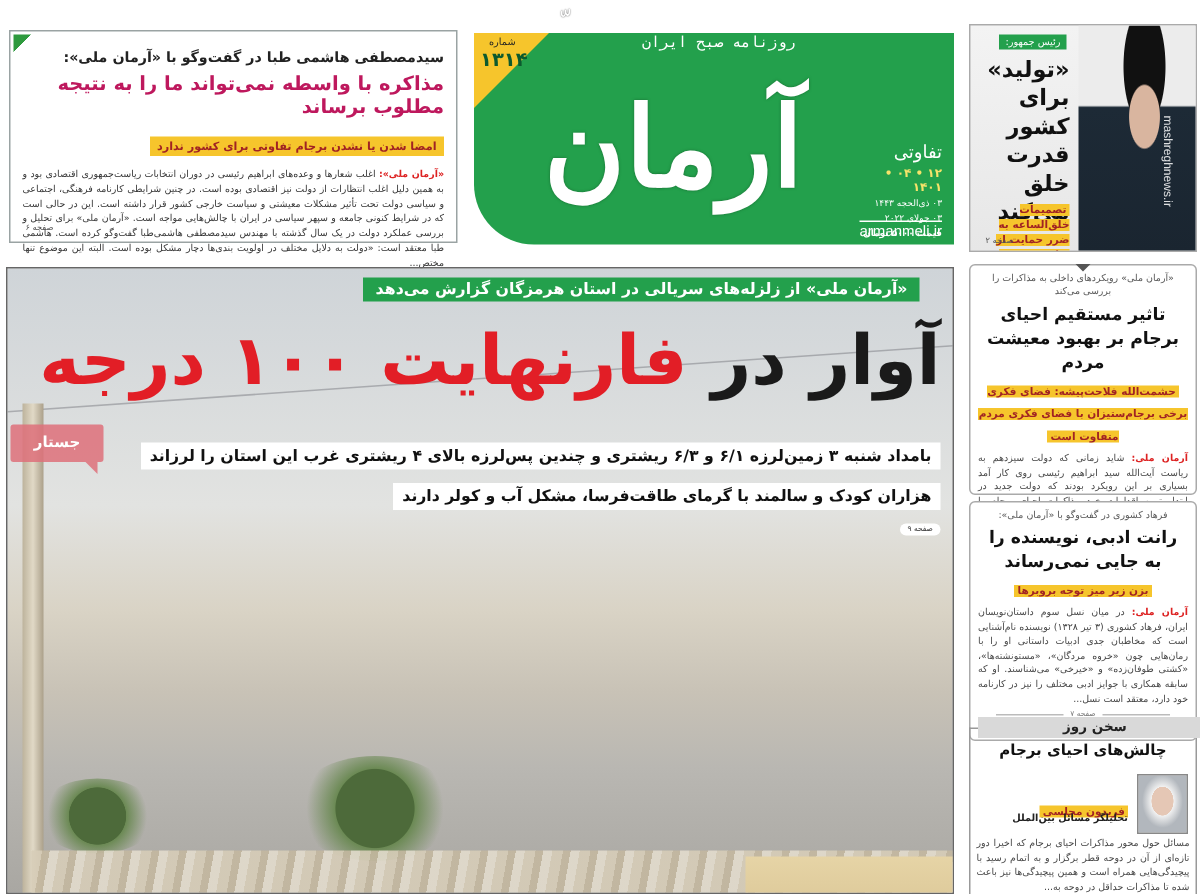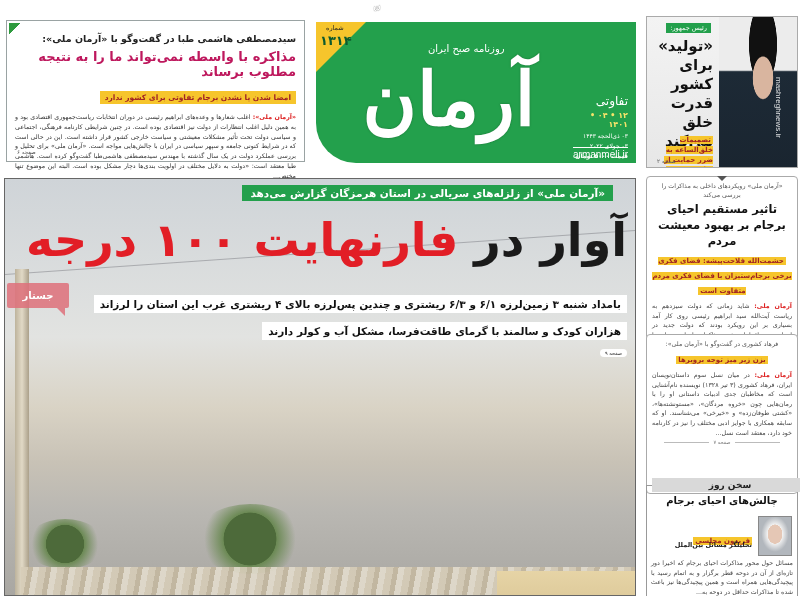--- a/index.html
+++ b/index.html
@@ -32,21 +32,21 @@
   .masthead {
     position: absolute; left: 316px; top: 22px; width: 320px; height: 141px;
     background: #23a04c; border-radius: 0 0 0 40px; overflow: visible;
   }
   .masthead .issue-tri {
     position: absolute; left: 0; top: 0; width: 0; height: 0;
     border-top: 50px solid #f6c52c; border-right: 50px solid transparent;
   }
   .masthead .issue-label { position: absolute; left: 10px; top: 2px; font-size: 6.5px; color: #222; direction: rtl; }
   .masthead .issue-num { position: absolute; left: 4px; top: 11px; font-size: 13px; font-weight: bold; color: #0c5a2e; }
-  .masthead .tagline { position: absolute; left: 112px; top: 21px; font-size: 10px; color: #fff; }
+  .masthead .tagline { position: absolute; left: 112px; top: 1px; font-size: 10px; color: #fff; font-family: Liberation Mono, monospace; }
   .masthead .logo {
     position: absolute; left: 8px; top: 18px; width: 250px; height: 120px;
     font-family: "DejaVu Serif", serif; font-size: 74px; font-weight: bold; color: #fff;
     text-align: center; line-height: 118px; letter-spacing: -4px;
     text-shadow: 0 0 2px #1a6d33;
   }
   .masthead .logo-top {
     position: absolute; left: 56px; top: -18px; font-size: 20px; color: #fff;
     text-shadow: 0 0 1px #333; font-family: "DejaVu Serif", serif;
   }
@@ -159,21 +159,21 @@
   }
   .card .kicker { font-size: 6.3px; color: #555; text-align: center; line-height: 9px; }
   .card .title { font-size: 11.5px; font-weight: bold; text-align: center; line-height: 16px; margin-top: 2px; color: #111; }
   .card .hl-wrap { text-align: center; margin-top: 3px; line-height: 11px; }
   .card .hl { background: #f6c52c; color: #a12323; font-size: 7px; font-weight: bold; padding: 0 2px; }
   .card .body { font-size: 6.3px; line-height: 9.6px; color: #444; text-align: justify; margin-top: 4px; }
   .card .body .lead { color: #d22; font-weight: bold; }
   .card .pg { text-align: center; font-size: 5px; color: #777; margin-top: 2px; position: relative; }
   .card .pg::before, .card .pg::after { content: ""; position: absolute; top: 3px; width: 45px; height: 1px; background: #bbb; }
   .card .pg::before { right: 12px; } .card .pg::after { left: 12px; }
-  .card-1 { top: 0; height: 188px; }
+  .card-1 { top: 0; height: 154px; }
   .card-1 .notch {
     position: absolute; left: 70px; top: -1px; width: 0; height: 0;
     border-top: 5px solid #555; border-left: 5px solid transparent; border-right: 5px solid transparent;
   }
   .card-2 { top: 158px; height: 160px; }
 
   .opinion { position: absolute; left: 0; top: 302px; width: 152px; height: 118px; }
   .opinion .band {
     position: absolute; left: 6px; top: 0; width: 156px; height: 14px; background: #d9d9d9;
     text-align: center; font-size: 9px; font-weight: bold; color: #222; line-height: 14px;
@@ -248,20 +248,21 @@
     <div class="notch"></div>
     <div class="kicker">«آرمان ملی» رویکردهای داخلی به مذاکرات را بررسی می‌کند</div>
     <div class="title">تاثیر مستقیم احیای برجام بر بهبود معیشت مردم</div>
     <div class="hl-wrap"><span class="hl">حشمت‌الله فلاحت‌پیشه: فضای فکری برخی برجام‌ستیزان با فضای فکری مردم متفاوت است</span></div>
     <div class="body"><span class="lead">آرمان ملی:</span> <span>شاید زمانی که دولت سیزدهم به ریاست آیت‌الله سید ابراهیم رئیسی روی کار آمد بسیاری بر این رویکرد بودند که دولت جدید در ابتدایی‌ترین اقدامات خود مذاکرات احیای برجام را کنار خواهد گذاشت. از...</span></div>
     <div class="pg">صفحه ۳</div>
   </div>
 
   <div class="card card-2">
     <div class="kicker">فرهاد کشوری در گفت‌وگو با «آرمان ملی»:</div>
+    <div class="title">رانت ادبی، نویسنده را به جایی نمی‌رساند</div>
     <div class="hl-wrap"><span class="hl">بزن زیر میز توجه بروبرها</span></div>
     <div class="body"><span class="lead">آرمان ملی:</span> <span>در میان نسل سوم داستان‌نویسان ایران، فرهاد کشوری (۳ تیر ۱۳۲۸) نویسنده نام‌آشنایی است که مخاطبان جدی ادبیات داستانی او را با رمان‌هایی چون «خروه مردگان»، «مستونشته‌ها»، «کشتی طوفان‌زده» و «خیرخی» می‌شناسند. او که سابقه همکاری با جوایز ادبی مختلف را نیز در کارنامه خود دارد، معتقد است نسل...</span></div>
     <div class="pg">صفحه ۷</div>
   </div>
 
   <div class="opinion">
     <div class="frame"></div>
     <div class="band">سخن روز</div>
     <div class="title">چالش‌های احیای برجام</div>
     <div class="avatar"></div>

